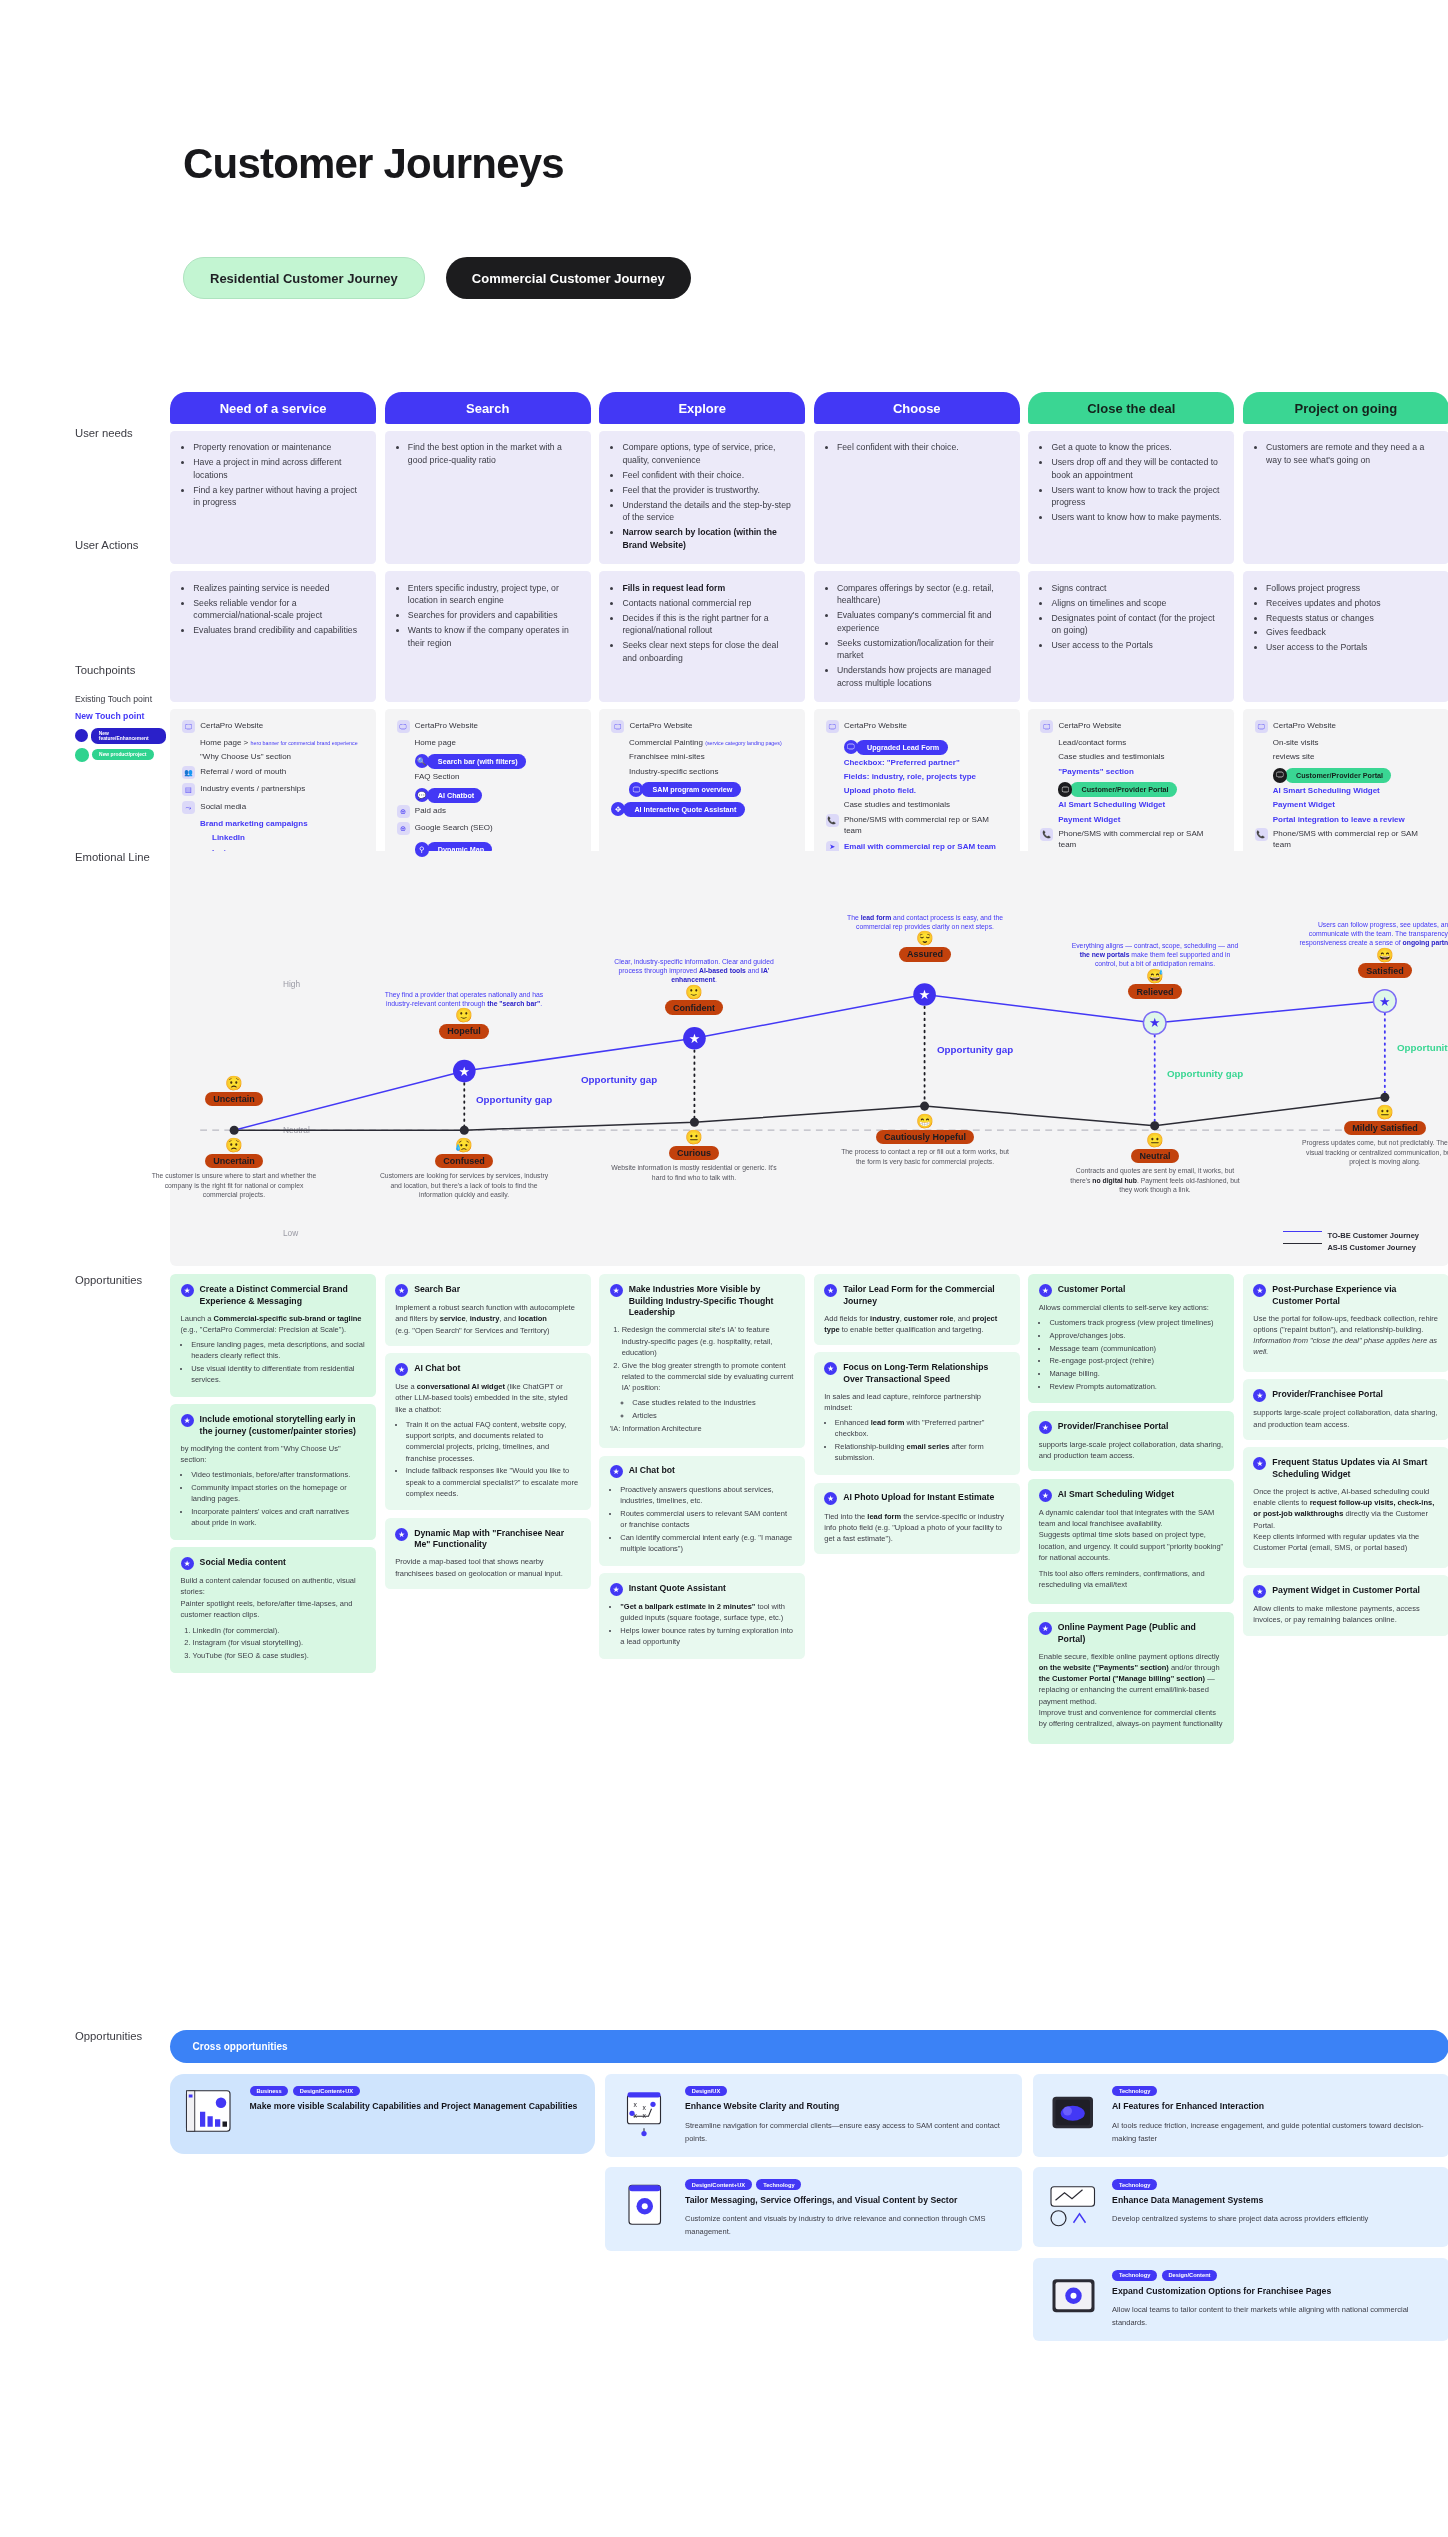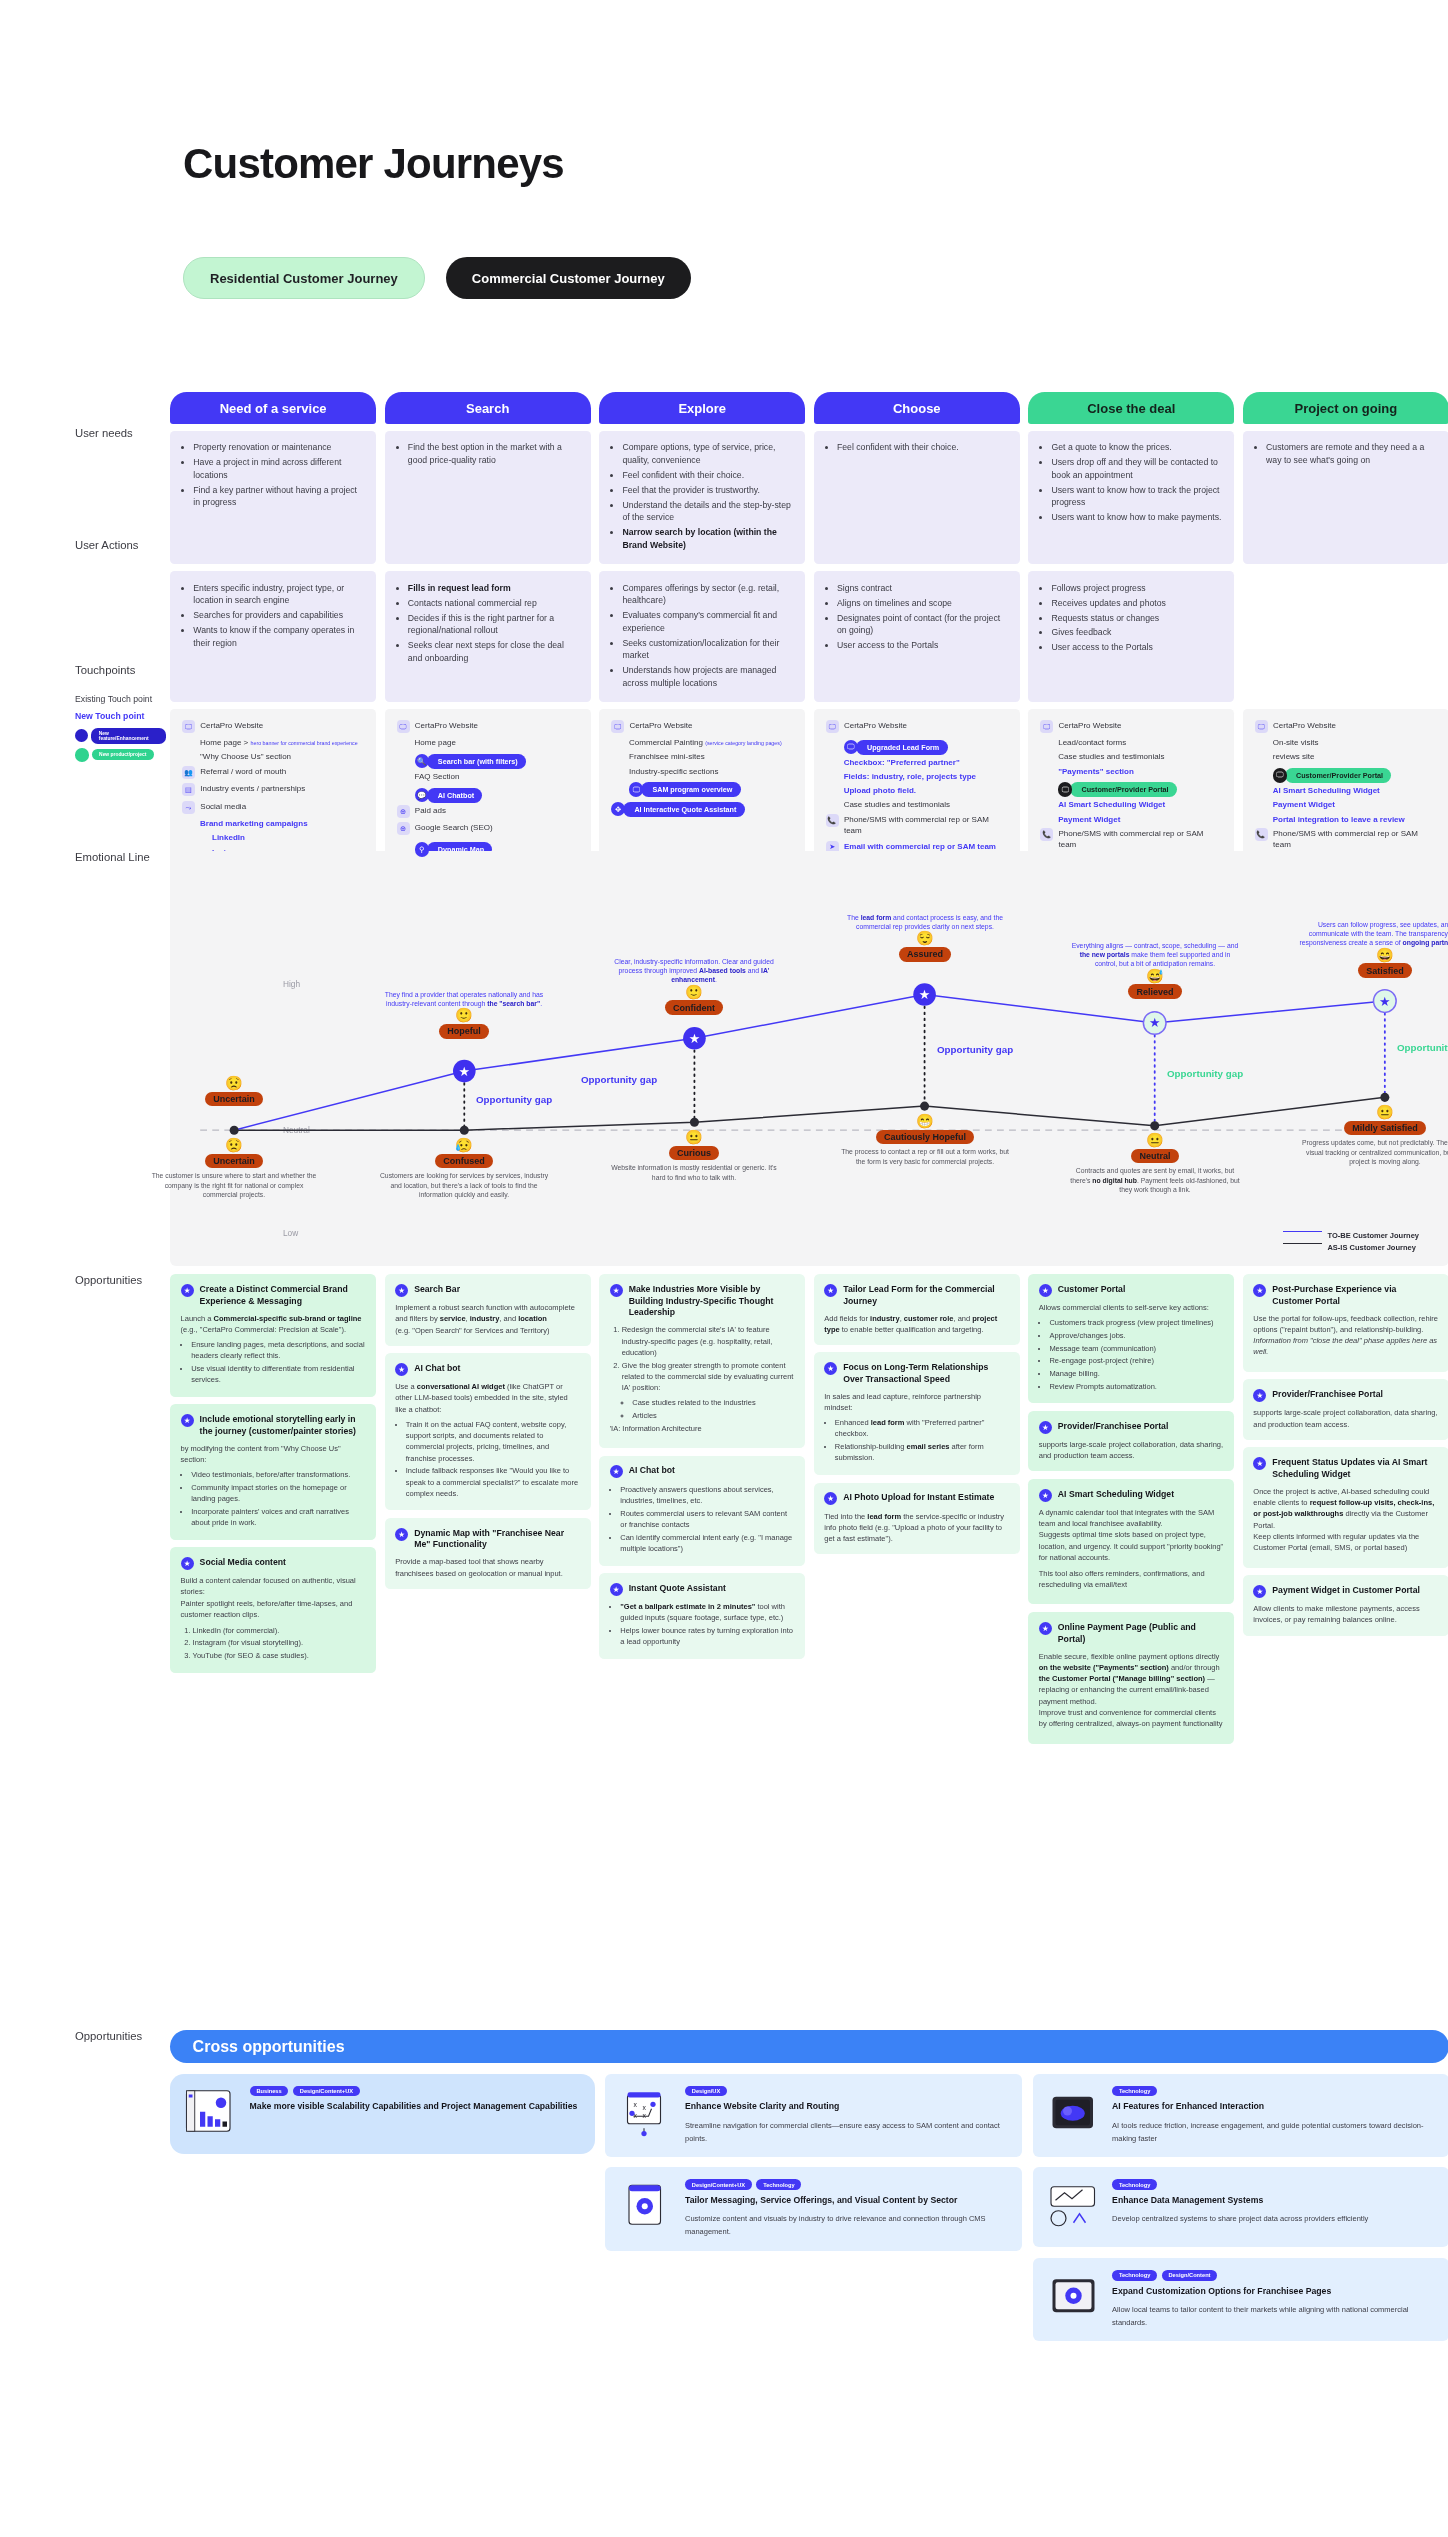--- a/index.html
+++ b/index.html
@@ -133,21 +133,21 @@
   .opp-body li{ margin-bottom:1.5px; }
   .opp-body ol{ margin:3.8px 0 0 0; padding-left:12px; }
   .opp-body p{ margin:0 0 4.5px 0; }
   .opp-italic{ font-style:italic; }
 
   
   .cross-wrap{ position:absolute; left:170px; top:2030px; width:1279px; }
   .cross-bar{
     background:#3b82f6; color:#fff; border-radius:19.6px;
     height:33px; display:flex; align-items:center; padding:0 22.6px;
-    font-size:16px; font-weight:bold;
+    font-size:10px; font-weight:bold;
   }
   .cross-cols{ display:grid; grid-template-columns:1.02fr 1fr 1fr; gap:10.6px; margin-top:10.6px; }
   .cross-panel{ background:#cfe4fd; border-radius:14px; padding:12px; }
   .cross-card{ background:#e2effe; border-radius:6px; padding:12px; display:flex; gap:10.6px; }
   .cross-card + .cross-card{ margin-top:10.6px;justify-content:center; }
   .tagrow{ display:flex; gap:4.5px; margin-bottom:5.3px; flex-wrap:wrap; }
   .tag{ background:#4338f5; color:#fff; font-size:5.7px; font-weight:bold; border-radius:6.8px; padding:2.3px 6.8px; }
   .cross-title{ font-size:8.7px; font-weight:bold; color:#14141a; line-height:1.35; margin-bottom:5.3px; }
   .cross-body{ font-size:7.5px; line-height:1.75; color:#3d3d46; }
   .ill{ flex:0 0 57px; }
@@ -225,20 +225,27 @@
           <li>Users want to know how to make payments.</li>
         </ul>
       </div>
       <div class="cell">
         <ul>
           <li>Customers are remote and they need a a way to see what's going on</li>
         </ul>
       </div>
     </div>
   <div class="cols" id="actions-row" style="margin-top:6.8px">
+      <div class="cell">
+        <ul>
+          <li>Realizes painting service is needed</li>
+          <li>Seeks reliable vendor for a commercial/national-scale project</li>
+          <li>Evaluates brand credibility and capabilities</li>
+        </ul>
+      </div>
       <div class="cell">
         <ul>
           <li>Enters specific industry, project type, or location in search engine</li>
           <li>Searches for providers and capabilities</li>
           <li>Wants to know if the company operates in their region</li>
         </ul>
       </div>
       <div class="cell">
         <ul>
           <li><b>Fills in request lead form</b></li>

